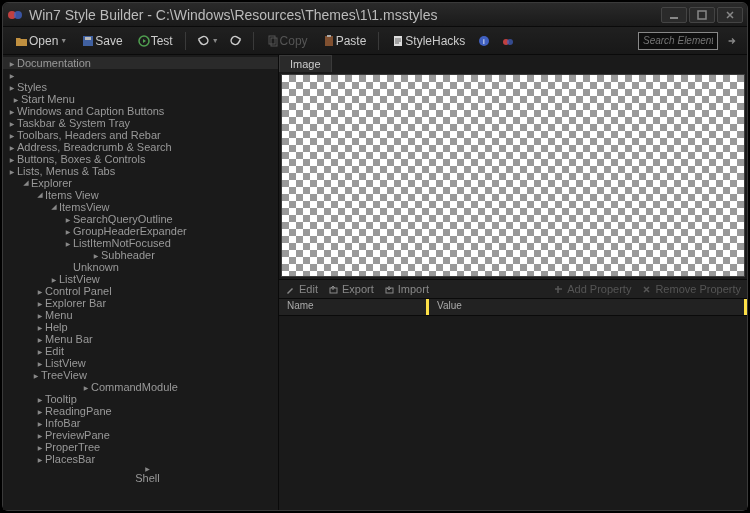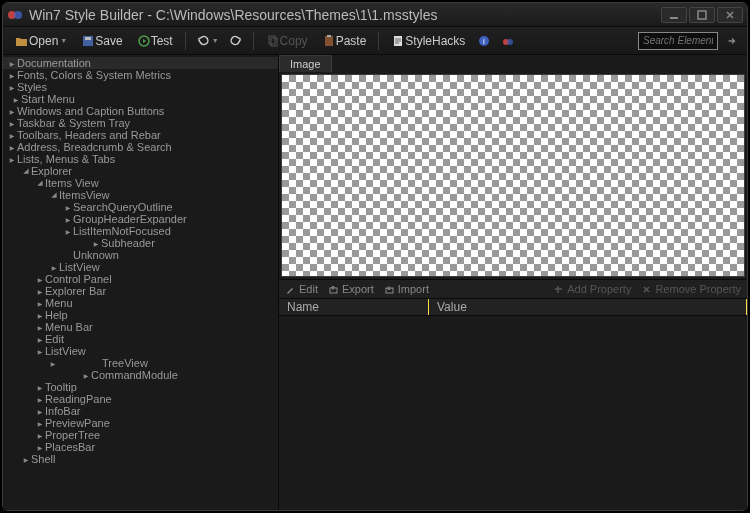--- a/index.html
+++ b/index.html
@@ -48,21 +48,21 @@
   background-position: 0 0, 0 7px, 7px -7px, -7px 0px;
   background-color: #fff; }
 
 .props-section { flex: 1; display: flex; flex-direction: column; }
 .props-toolbar { height: 18px; background: #202020; display: flex; align-items: center; padding: 0 2px; font-size: 11px; gap: 2px; }
 .pbtn { display: flex; align-items: center; padding: 0 4px; color: #888; cursor: pointer; gap: 3px; }
 .pbtn .ico { width: 11px; height: 11px; display: flex; align-items: center; justify-content: center; }
 .pbtn.dim { color: #555; }
 .props-table { flex: 1; background: #1a1a1a; }
 .props-header { display: flex; background: #222; height: 18px; border-top: 1px solid #0a0a0a; border-bottom: 1px solid #0a0a0a; }
-.ph-col { color: #aaa; font-size: 12px; padding: 1px 8px; border-right: 1px solid #fde047; }
+.ph-col { color: #aaa; font-size: 10px; padding: 1px 8px; border-right: 3px solid #fde047; }
 .ph-col.name { width: 150px; }
 .ph-col.value { flex: 1; }
 .props-body { flex: 1; }
 </style>
 </head>
 <body>
 
 <div class="window">
 
   <div class="titlebar">
@@ -193,21 +193,20 @@
 
   <div class="main">
     <div class="tree-panel">
       <div class="tree" id="tree">
           <div class="tree-item hl" style="padding-left: 4px;">
             <span class="arrow collapsed"></span>
             <span class="label">Documentation</span>
           </div>
           <div class="tree-item" style="padding-left: 4px;">
             <span class="arrow collapsed"></span>
-            <span class="label">Fonts, Colors &amp; System Metrics</span>
           </div>
           <div class="tree-item" style="padding-left: 4px;">
             <span class="arrow collapsed"></span>
             <span class="label">Styles</span>
           </div>
           <div class="tree-item" style="padding-left: 8px;">
             <span class="arrow collapsed"></span>
             <span class="label">Start Menu</span>
           </div>
           <div class="tree-item" style="padding-left: 4px;">
@@ -218,20 +217,24 @@
             <span class="arrow collapsed"></span>
             <span class="label">Taskbar &amp; System Tray</span>
           </div>
           <div class="tree-item" style="padding-left: 4px;">
             <span class="arrow collapsed"></span>
             <span class="label">Toolbars, Headers and Rebar</span>
           </div>
           <div class="tree-item" style="padding-left: 4px;">
             <span class="arrow collapsed"></span>
             <span class="label">Address, Breadcrumb &amp; Search</span>
+          </div>
+          <div class="tree-item" style="padding-left: 4px;">
+            <span class="arrow collapsed"></span>
+            <span class="label">Buttons, Boxes &amp; Controls</span>
           </div>
           <div class="tree-item" style="padding-left: 4px;">
             <span class="arrow collapsed"></span>
             <span class="label">Lists, Menus &amp; Tabs</span>
           </div>
           <div class="tree-item" style="padding-left: 18px;">
             <span class="arrow expanded"></span>
             <span class="label">Explorer</span>
           </div>
           <div class="tree-item" style="padding-left: 32px;">
@@ -287,21 +290,21 @@
             <span class="label">Menu Bar</span>
           </div>
           <div class="tree-item" style="padding-left: 32px;">
             <span class="arrow collapsed"></span>
             <span class="label">Edit</span>
           </div>
           <div class="tree-item" style="padding-left: 32px;">
             <span class="arrow collapsed"></span>
             <span class="label">ListView</span>
           </div>
-          <div class="tree-item" style="padding-left: 45px; gap: 44px;">
+          <div class="tree-item" style="padding-left: 28px;">
             <span class="arrow collapsed"></span>
             <span class="label">TreeView</span>
           </div>
           <div class="tree-item" style="padding-left: 32px; margin-left: 46px;">
             <span class="arrow collapsed"></span>
             <span class="label">CommandModule</span>
           </div>
           <div class="tree-item" style="padding-left: 32px;">
             <span class="arrow collapsed"></span>
             <span class="label">Tooltip</span>
@@ -319,21 +322,21 @@
             <span class="label">PreviewPane</span>
           </div>
           <div class="tree-item" style="padding-left: 32px;">
             <span class="arrow collapsed"></span>
             <span class="label">ProperTree</span>
           </div>
           <div class="tree-item" style="padding-left: 32px;">
             <span class="arrow collapsed"></span>
             <span class="label">PlacesBar</span>
           </div>
-          <div class="tree-item" style="padding-left: 18px;">
+          <div class="tree-item" style="padding-left: 18px; flex-direction: column;">
             <span class="arrow collapsed"></span>
             <span class="label">Shell</span>
           </div>
         </div>
     </div>
 
     <div class="right-panel">
       <div class="image-section">
         <div class="image-tab">
           <div class="tab">Image</div>

